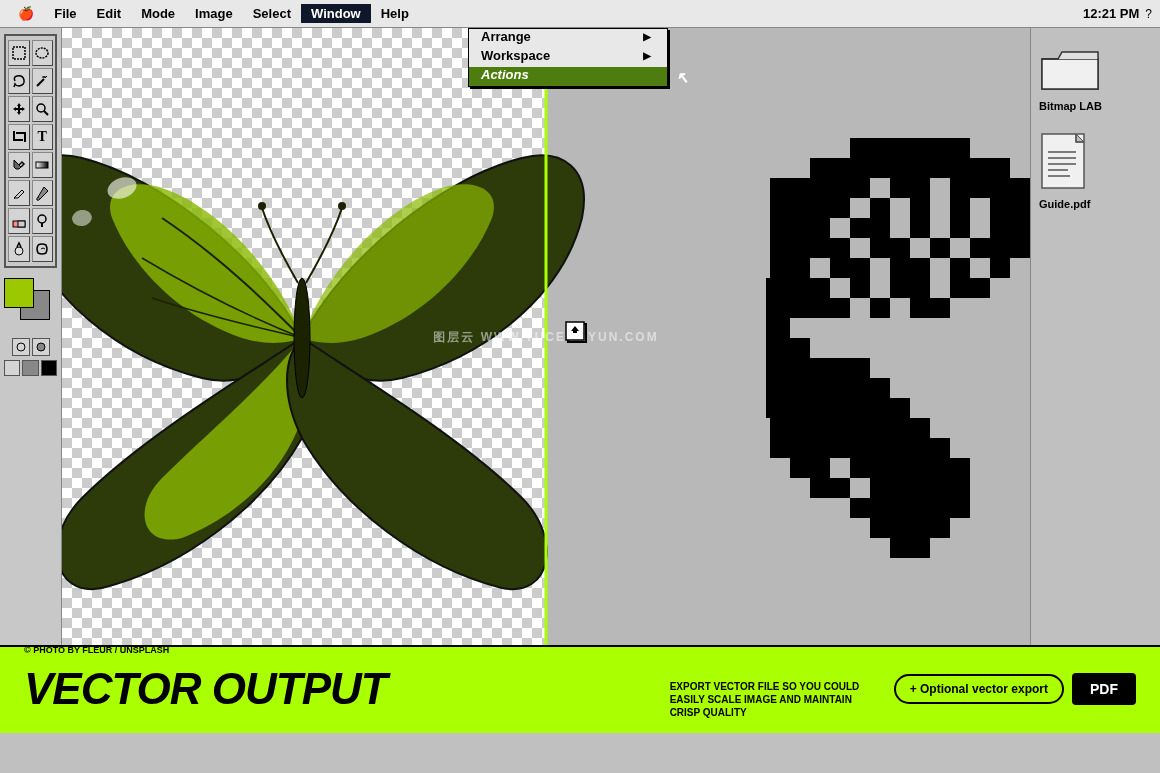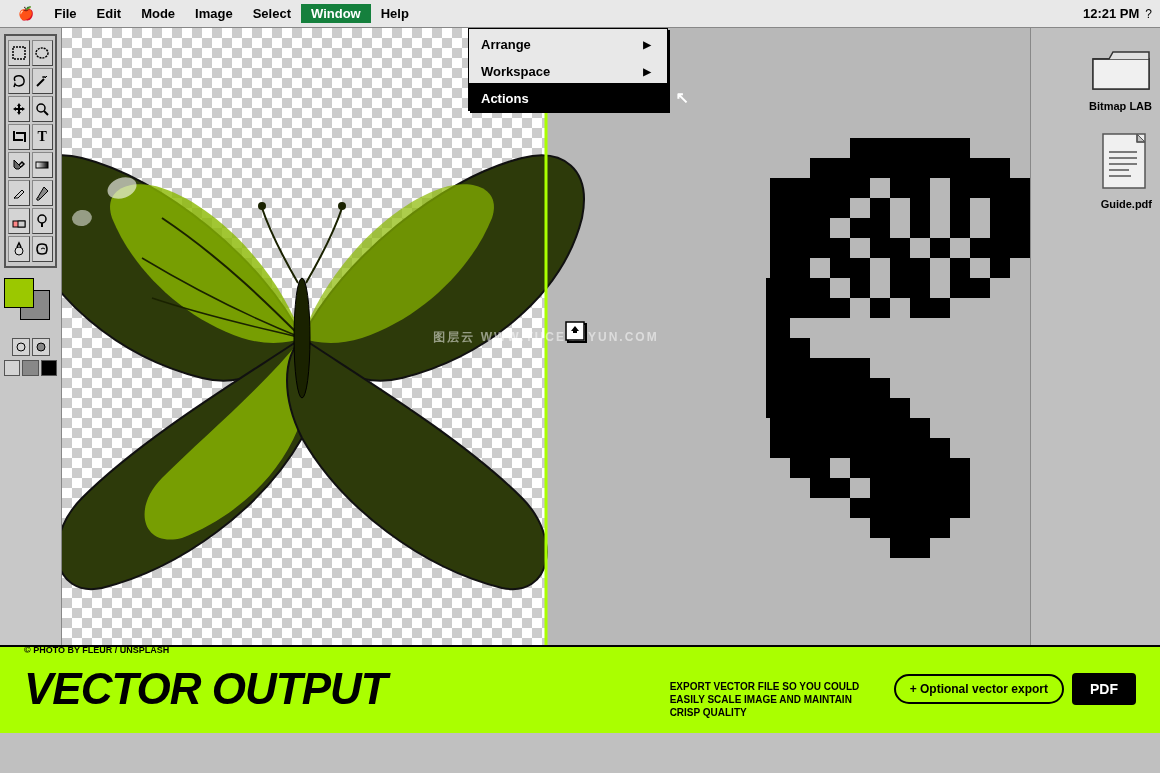--- a/index.html
+++ b/index.html
@@ -25,53 +25,54 @@
       z-index: 100;
     }
     .menu-item {
       padding: 2px 10px;
       font-size: 13px;
       font-weight: bold;
       cursor: pointer;
       white-space: nowrap;
     }
     .menu-item.active {
-      background: #15803d;
+      background: #0f172a;
       color: #fff;
     }
     .menu-spacer { flex: 1; }
     .clock {
       font-size: 13px;
       font-weight: bold;
     }
 
     
     #dropdown {
       position: absolute;
       top: 28px;
       left: 468px;
       background: #e8e8e8;
       border: 1.5px solid #000;
       min-width: 200px;
       z-index: 200;
       box-shadow: 2px 2px 0 #000;
     }
     .dropdown-item {
-      padding: 8px 16px 4px 12px;
+      padding: 0 16px 4px 12px;
       font-size: 13px;
       font-weight: bold;
       display: flex;
       align-items: center;
       justify-content: space-between;
       cursor: pointer;
       position: relative;
     }
     .dropdown-item.highlighted {
-      background: #000000;
+      background: #4d7c0f;
       color: #fff;
+      font-style: italic;
     }
     .dropdown-item .arrow {
       font-size: 10px;
     }
 
     
     #main-area {
       width: 100%;
       height: 617px;
       display: flex;
@@ -205,21 +206,21 @@
     }
 
     
     #right-sidebar {
       width: 130px;
       height: 100%;
       background: #c0c0c0;
       border-left: 1.5px solid #888;
       display: flex;
       flex-direction: column;
-      align-items: flex-end;
+      align-items: flex-start;
       padding: 16px 8px;
       gap: 20px;
       flex-shrink: 0;
     }
     .sidebar-icon {
       display: flex;
       flex-direction: column;
       align-items: center;
       gap: 6px;
       cursor: pointer;

